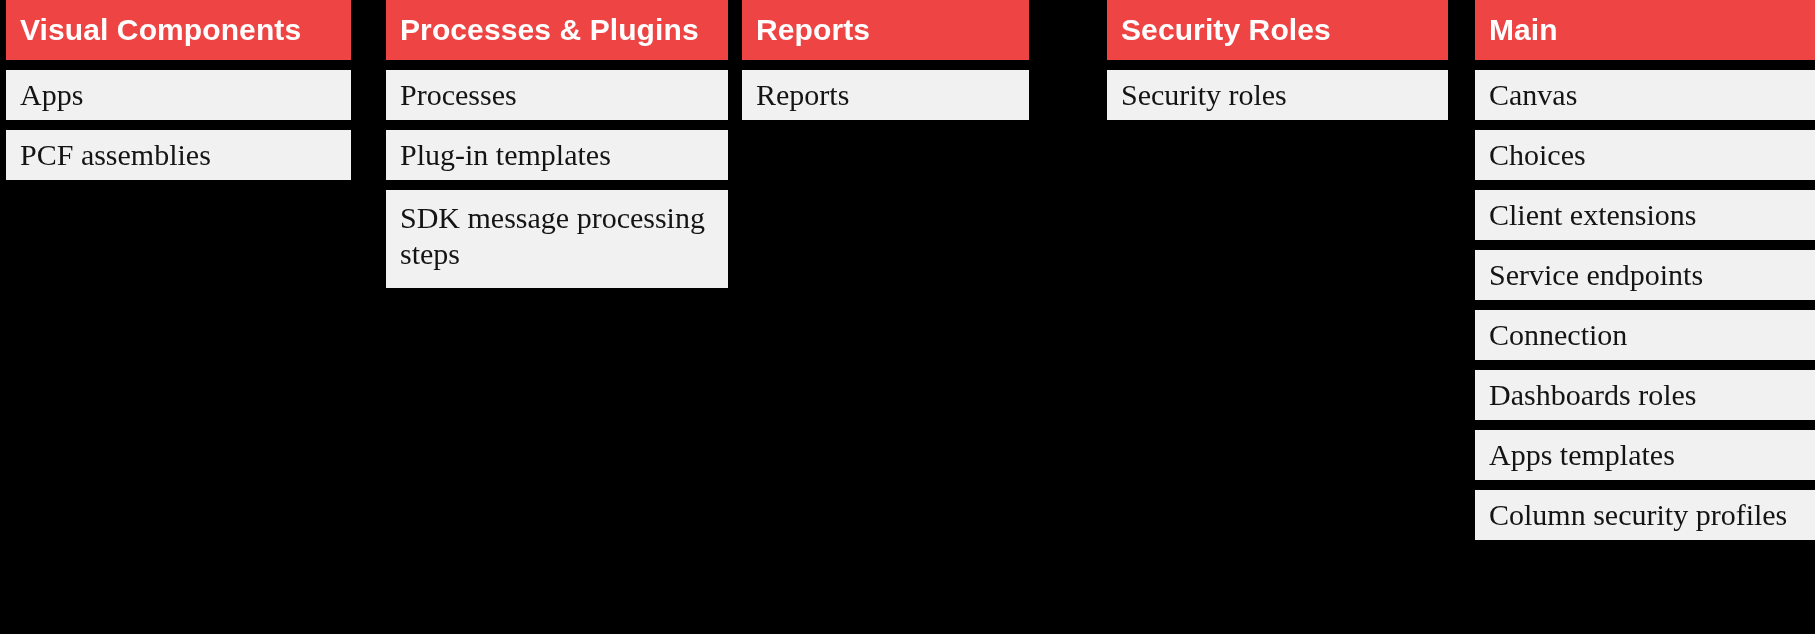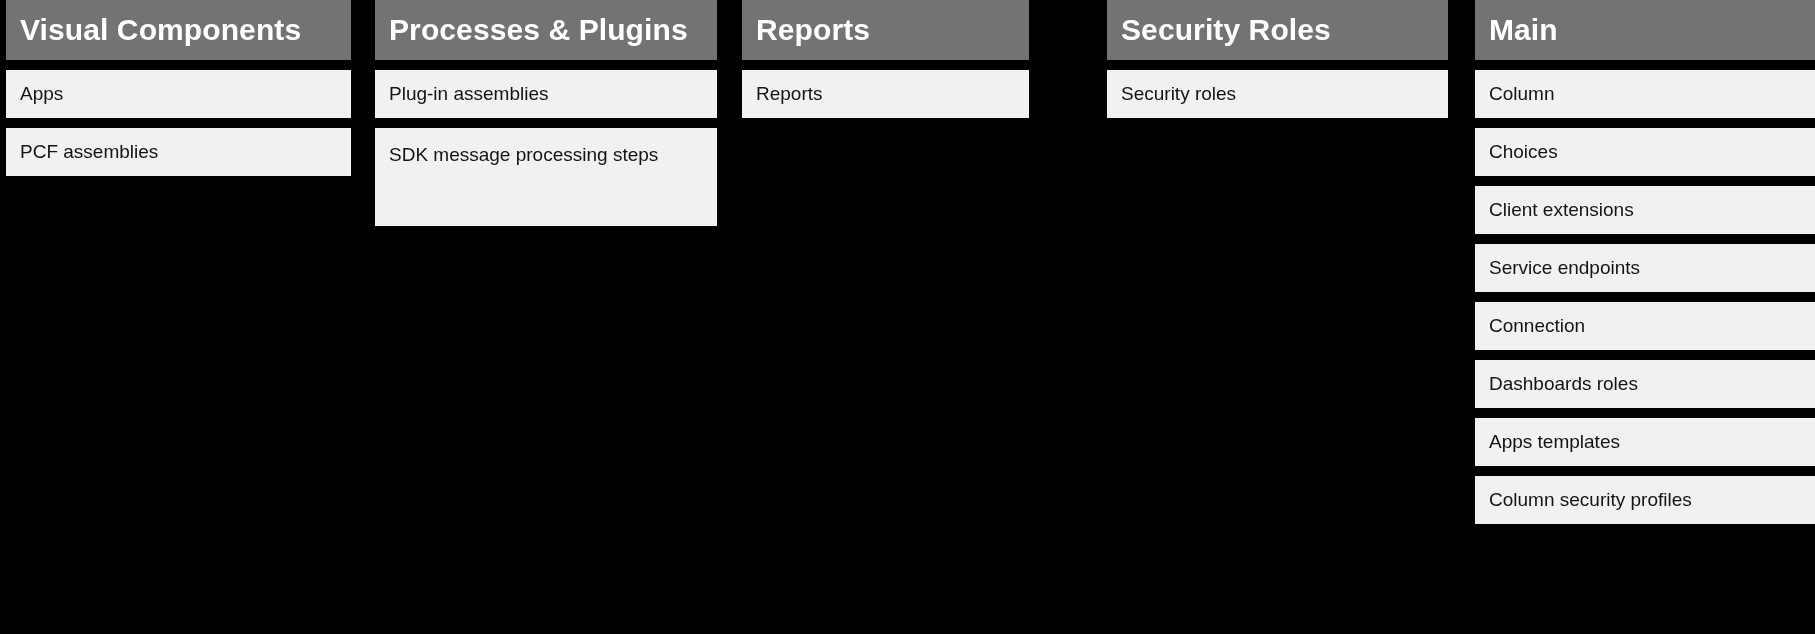--- a/index.html
+++ b/index.html
@@ -19,59 +19,60 @@
     height: 634px;
     background: #000000;
   }
   .column {
     position: absolute;
     top: 0;
     display: flex;
     flex-direction: column;
   }
   .col-header {
-    background: #737373;
+    background: #ef4444;
     color: #FFFFFF;
     font-size: 30px;
     font-weight: bold;
     line-height: 1;
     height: 60px;
     display: flex;
     align-items: center;
     padding: 16px 14px;
     box-sizing: border-box;
     letter-spacing: 0.1px;
     margin-bottom: 10px;
   }
   .card {
     background: #F1F1F1;
     color: #141414;
-    font-size: 19px;
+    font-size: 30px;
     line-height: 1.2;
     min-height: 48px;
     display: flex;
     align-items: center;
     padding: 7px 14px;
     box-sizing: border-box;
     margin-bottom: 10px;
+    font-family: Liberation Serif, serif;
   }
   .card.two-line {
     align-items: flex-start;
-    padding-top: 16px;
+    padding-top: 10px;
     min-height: 98px;
   }
   .card.two-line .card-text {
     display: block;
   }
   .card-text {
     display: block;
   }
   
   #col-0 { left: 6px;    width: 345px; }
-  #col-1 { left: 375px;  width: 342px; }
+  #col-1 { left: 386px;  width: 342px; }
   #col-2 { left: 742px;  width: 287px; }
   #col-3 { left: 1107px; width: 341px; justify-content: flex-end; }
   #col-4 { left: 1475px; width: 345px; }
 </style>
 </head>
 <body>
 
 <div class="board">
 
   <div class="column" id="col-0">
@@ -80,21 +81,24 @@
         <span class="card-text">Apps</span>
       </div>
     <div class="card">
         <span class="card-text">PCF assemblies</span>
       </div>
   </div>
 
   <div class="column" id="col-1">
     <div class="col-header">Processes &amp; Plugins</div>
     <div class="card">
-        <span class="card-text">Plug-in assemblies</span>
+        <span class="card-text">Processes</span>
+      </div>
+    <div class="card">
+        <span class="card-text">Plug-in templates</span>
       </div>
     <div class="card two-line">
         <span class="card-text">SDK message processing steps</span>
       </div>
   </div>
 
   <div class="column" id="col-2">
     <div class="col-header">Reports</div>
     <div class="card">
         <span class="card-text">Reports</span>
@@ -104,21 +108,21 @@
   <div class="column" id="col-3">
     <div class="col-header">Security Roles</div>
     <div class="card">
         <span class="card-text">Security roles</span>
       </div>
   </div>
 
   <div class="column" id="col-4">
     <div class="col-header">Main</div>
     <div class="card">
-        <span class="card-text">Column</span>
+        <span class="card-text">Canvas</span>
       </div>
     <div class="card">
         <span class="card-text">Choices</span>
       </div>
     <div class="card">
         <span class="card-text">Client extensions</span>
       </div>
     <div class="card">
         <span class="card-text">Service endpoints</span>
       </div>

